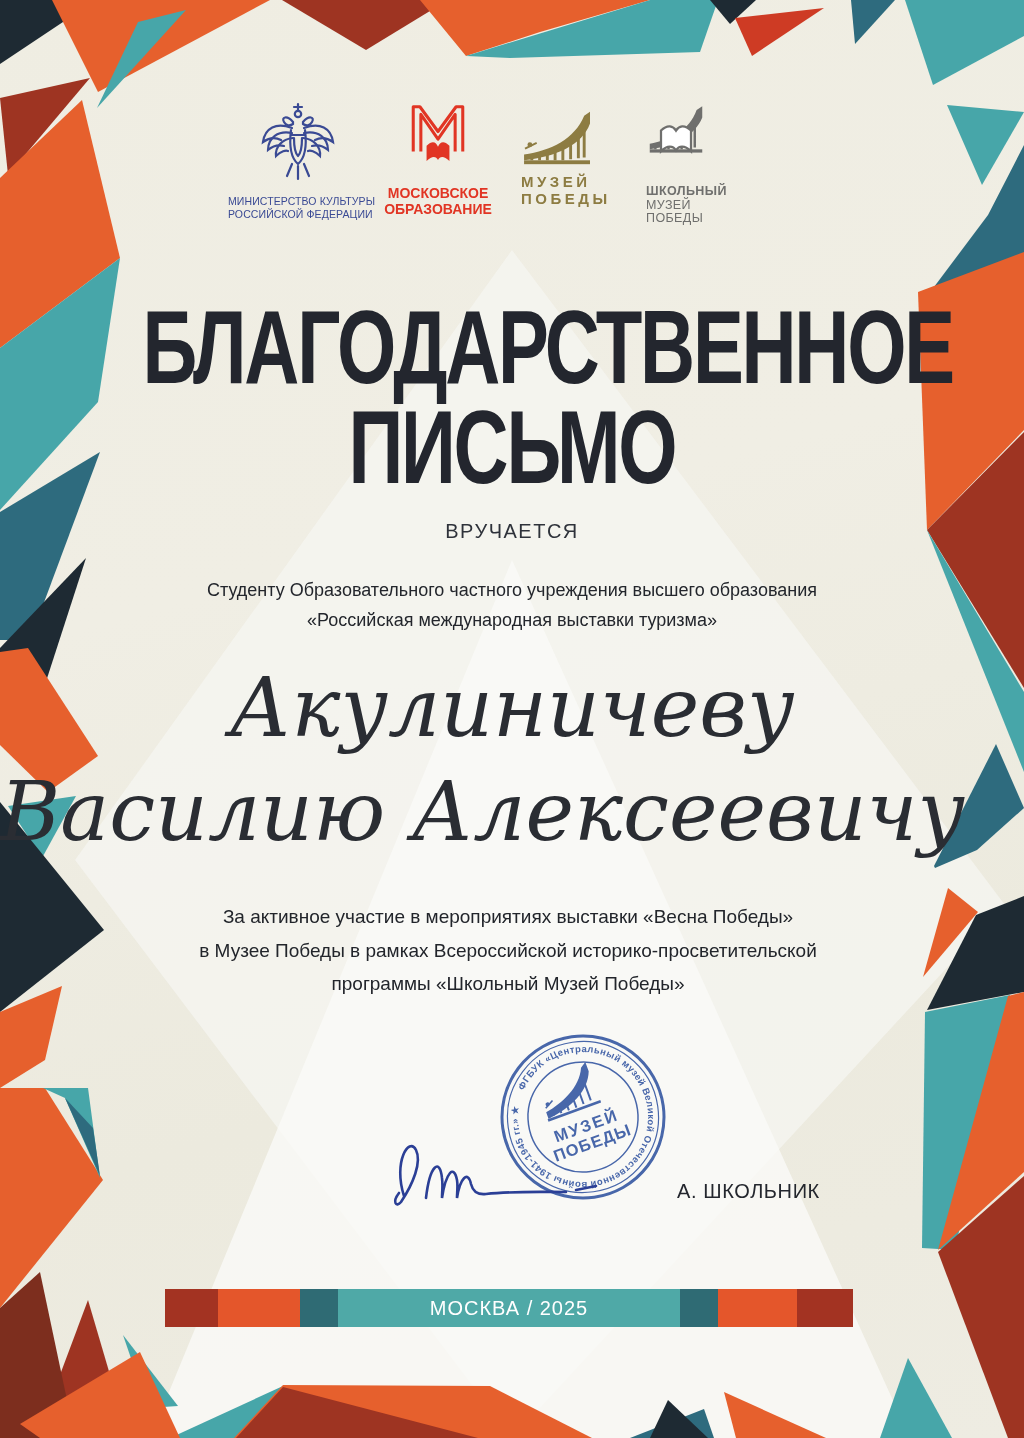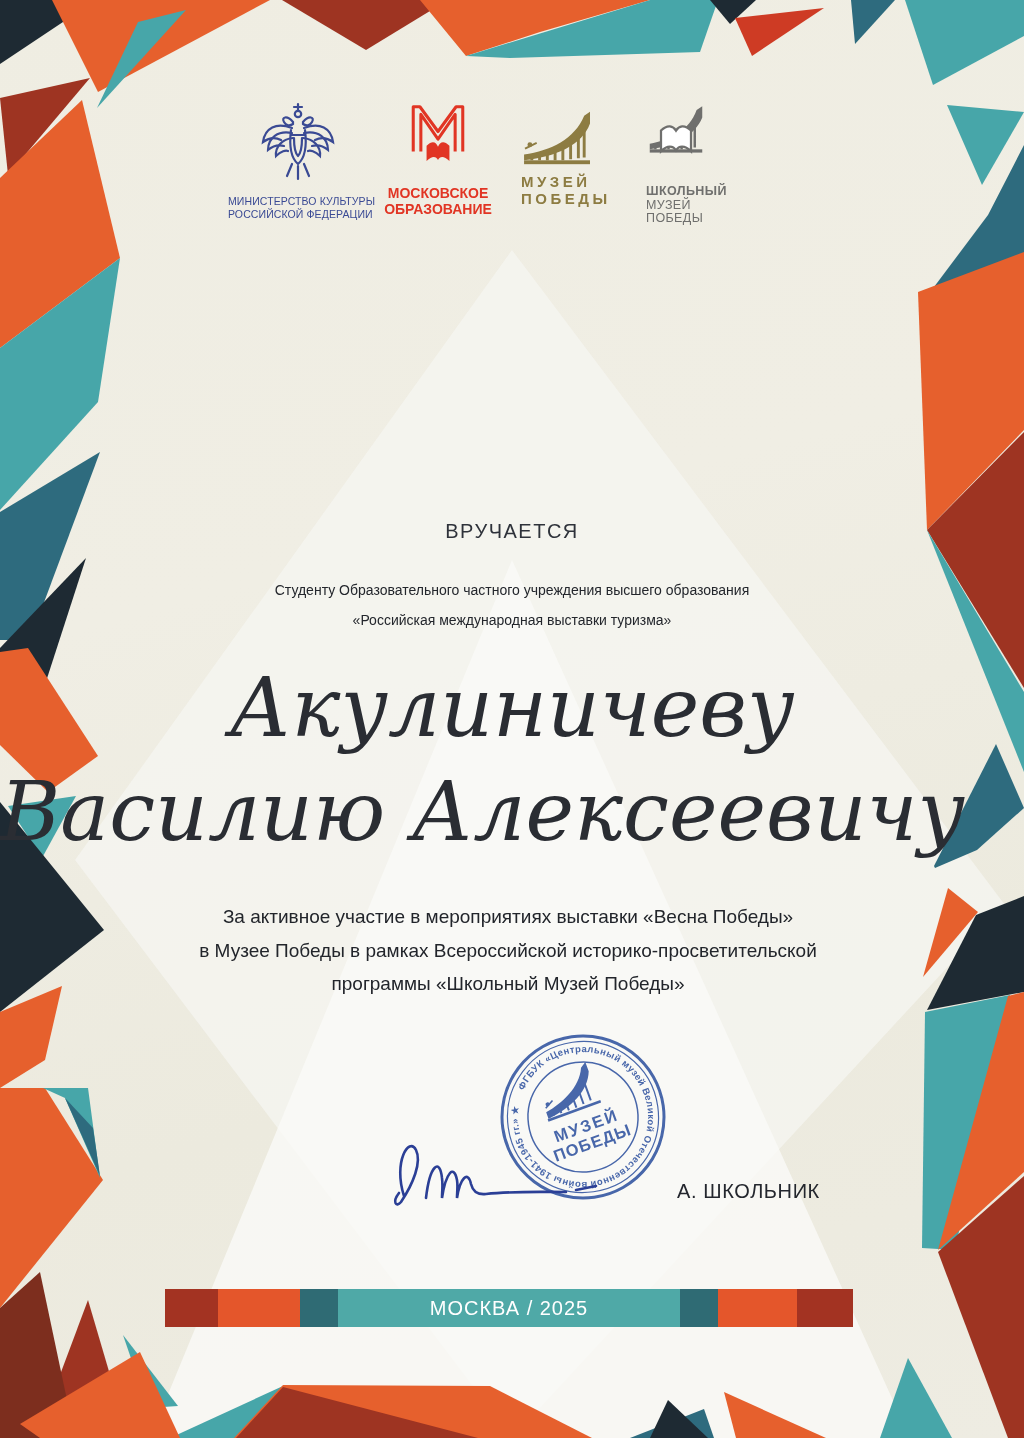--- a/index.html
+++ b/index.html
@@ -22,21 +22,21 @@
      letter-spacing:3.5px;font-weight:bold;}
   .shkmuz-line1{left:646px;top:184px;font-size:12.5px;font-weight:bold;color:#6f6f6d;letter-spacing:0.4px;}
   .shkmuz-line2{left:646px;top:198px;font-size:12.5px;color:#6f6f6d;letter-spacing:0.4px;}
   .shkmuz-line3{left:646px;top:211px;font-size:12.5px;color:#6f6f6d;letter-spacing:0.4px;}
 
   
   .title{left:0;top:298px;width:1024px;color:#23262e;}
   .title-line{display:inline-block;font-weight:bold;font-size:103px;line-height:100px;
      letter-spacing:-3px;transform:scaleX(0.74);transform-origin:50% 50%;white-space:nowrap;}
   .presented{left:0;top:520px;width:1024px;font-size:20px;letter-spacing:1.5px;color:#2e323a;}
-  .intro{left:0;top:575px;width:1024px;font-size:14px;line-height:30px;color:#23262c;}
+  .intro{left:0;top:575px;width:1024px;font-size:18px;line-height:30px;color:#23262c;}
   .name1{left:0;top:658px;width:1024px;font-family:"DejaVu Serif",serif;font-style:italic;
      font-size:82px;line-height:100px;color:#2a2d33;}
   .name2{left:0;top:762px;width:880px;font-family:"DejaVu Serif",serif;font-style:italic;
      font-size:82px;line-height:100px;color:#2a2d33;}
   .reason{left:0;top:900px;width:946px;font-size:19px;line-height:33.5px;color:#22252b;padding-left:35px;}
 
   
   .seal{left:494px;top:1028px;width:178px;height:178px;transform:rotate(-8deg);opacity:0.92;}
   .signature{left:388px;top:1134px;width:262px;height:86px;}
   .role{left:240px;top:1160px;font-size:19.5px;line-height:27px;color:#2a2e35;}
@@ -165,20 +165,24 @@
     </g>
     <g stroke="#6f6f6d" stroke-width="2.6">
       <path d="M10,46 V50 M17,45 V50 M24,43 V50 M31,40 V50 M38,36 V50 M45,31 V49 M52,23 V48"></path>
     </g>
     <path fill="#ffffff" stroke="#6f6f6d" stroke-width="2.4" d="M16,30 C23,23 29,25 32,30 C35,25 41,23 48,30 L48,52 C41,45 35,46 32,51 C29,46 23,45 16,52 Z"></path>
   </svg>
   <div class="abs logo-text shkmuz-line1">ШКОЛЬНЫЙ</div>
   <div class="abs logo-text shkmuz-line2">МУЗЕЙ</div>
   <div class="abs logo-text shkmuz-line3">ПОБЕДЫ</div>
 
+  <div class="abs center title">
+    <span class="title-line">БЛАГОДАРСТВЕННОЕ</span><br>
+    <span class="title-line">ПИСЬМО</span>
+  </div>
 
   <div class="abs center presented">ВРУЧАЕТСЯ</div>
 
   <div class="abs center intro">
     <div>Студенту Образовательного частного учреждения высшего образования</div>
     <div>«Российская международная выставки туризма»</div>
   </div>
 
   <div class="abs center name1">Акулиничеву</div>
   <div class="abs center name2">Василию Алексеевичу</div>

